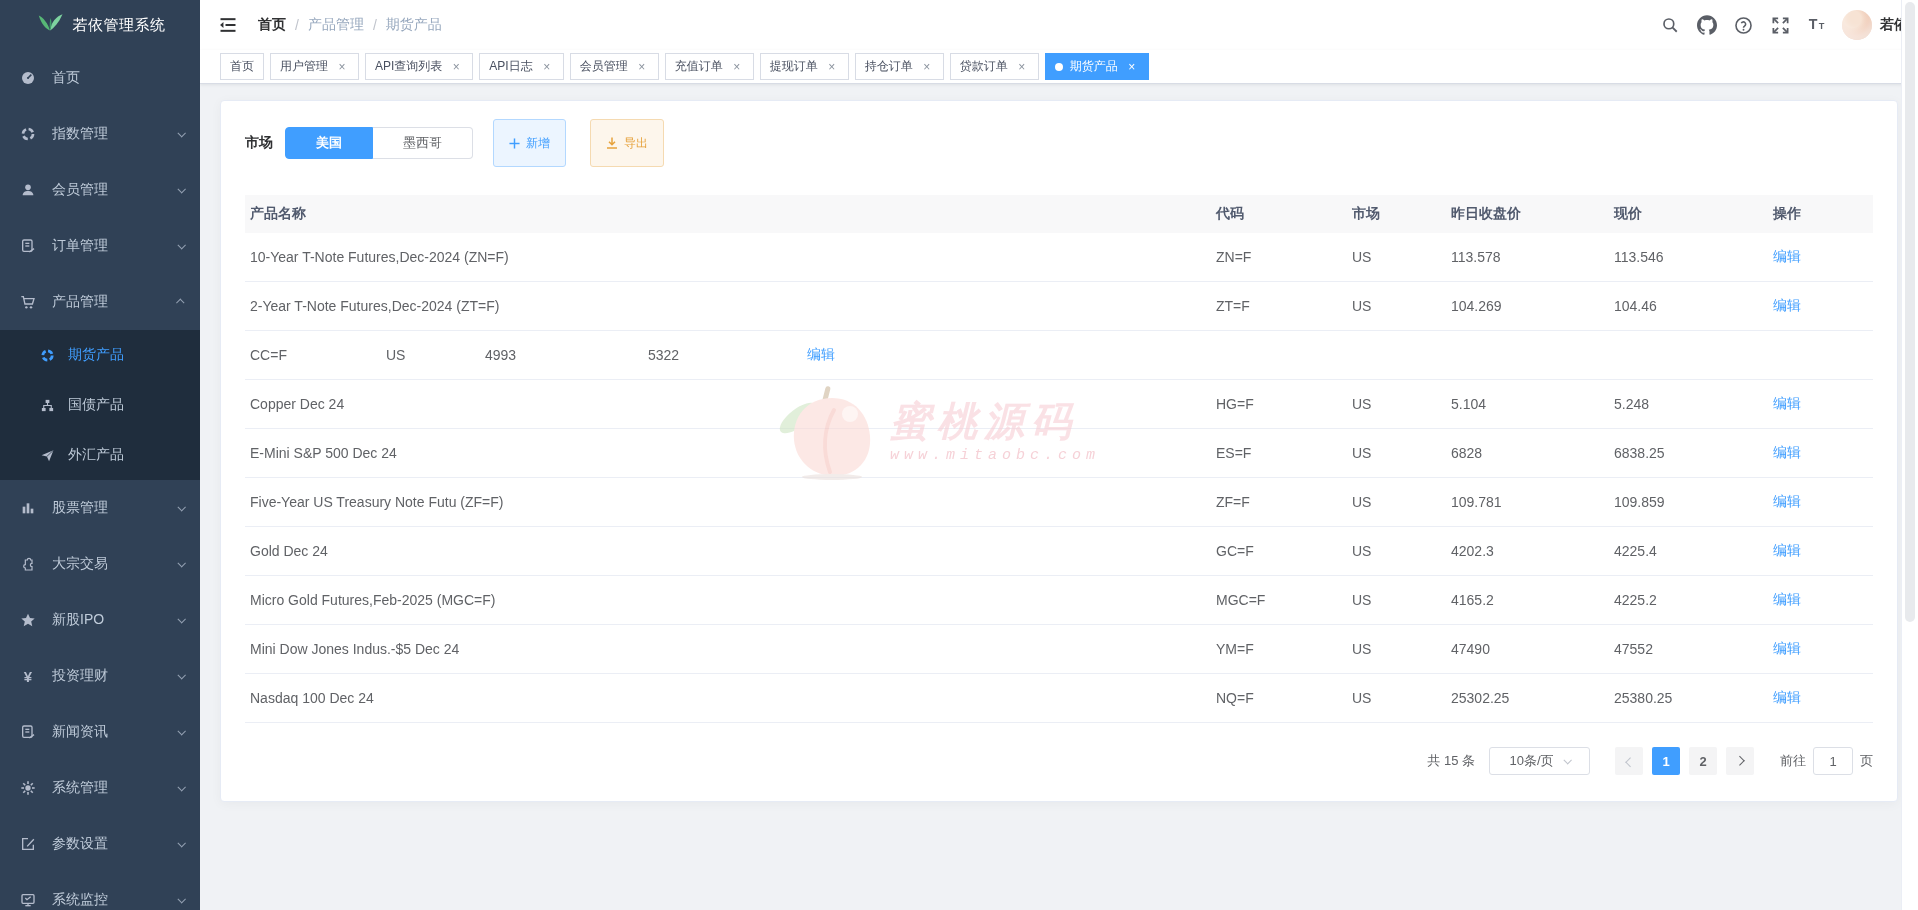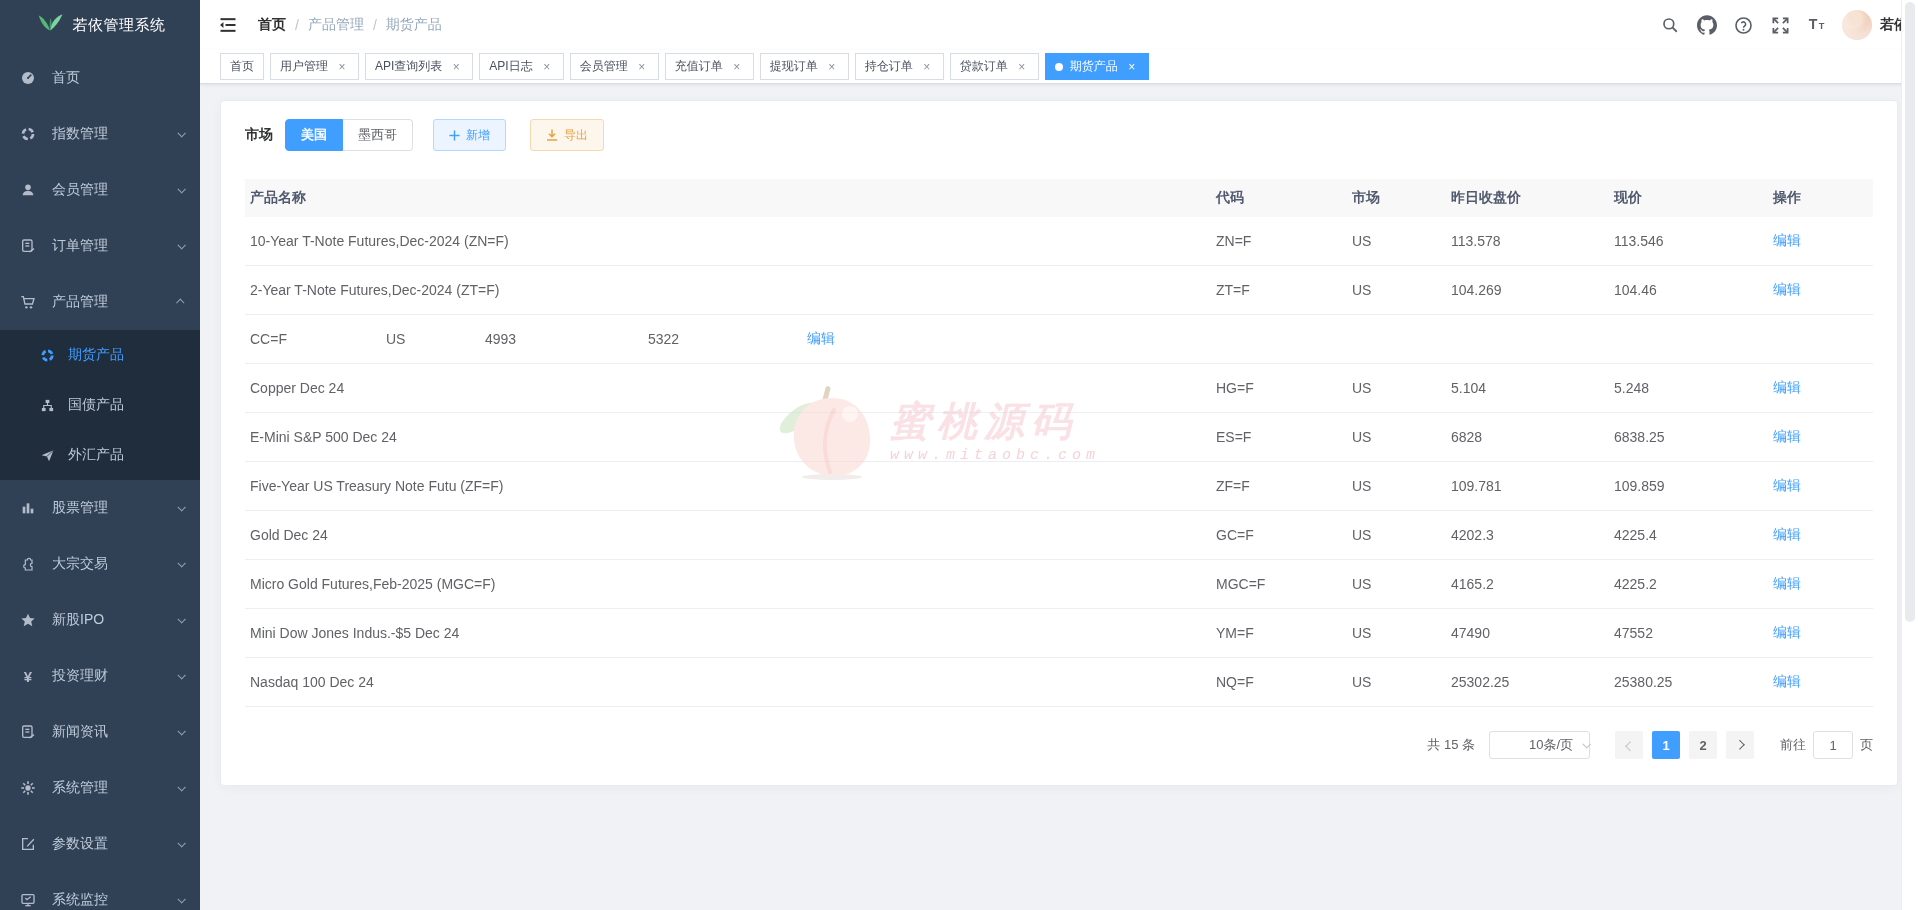--- a/index.html
+++ b/index.html
@@ -45,38 +45,38 @@
   .tag-dot { width:8px; height:8px; border-radius:50%; background:#fff; margin-right:7px; }
   .tag-close { margin-left:7px; width:14px; height:14px; border-radius:50%; display:flex; align-items:center; justify-content:center; font-size:12px; color:#8b939e; }
   .tag.active .tag-close { color:#fff; }
   .tag-close::before { content:"×"; line-height:1; }
   
   .content { padding:16px 20px 0; }
   .card { background:#fff; border:1px solid #e6ebf5; border-radius:4px; padding:18px 24px 26px; box-shadow:0 2px 12px rgba(0,0,0,.04); }
   .toolbar-row { display:flex; align-items:center; }
   .market-label { font-size:14px; font-weight:700; color:#303133; margin-right:12px; }
   .radio-group { display:inline-flex; }
-  .radio-btn { height:32px; padding:0 15px; display:inline-flex; align-items:center; border:1px solid #dcdfe6; background:#fff; color:#606266; font-size:13px; cursor:pointer; }
+  .radio-btn { height:32px; padding:0 30px; display:inline-flex; align-items:center; border:1px solid #dcdfe6; background:#fff; color:#606266; font-size:13px; cursor:pointer; }
   .radio-btn.first { border-radius:4px 0 0 4px; }
   .radio-btn.last { border-radius:0 4px 4px 0; border-left:0; }
   .radio-btn.active { background:#409eff; border-color:#409eff; color:#fff; font-weight:600; }
-  .btn { height:32px; padding:0 15px; border-radius:3px; font-size:12px; display:inline-flex; align-items:center; gap:6px; cursor:pointer; border:1px solid transparent; }
+  .btn { height:48px; padding:0 15px; border-radius:3px; font-size:12px; display:inline-flex; align-items:center; gap:6px; cursor:pointer; border:1px solid transparent; }
   .btn-add { margin-left:20px; color:#409eff; background:#ecf5ff; border-color:#b3d8ff; }
   .btn-export { margin-left:24px; color:#e6a23c; background:#fdf6ec; border-color:#f5dab1; }
   
   .table { margin-top:28px; font-size:14px; color:#606266; }
   .thead { display:flex; background:#f8f8f9; height:38px; align-items:center; font-weight:700; color:#515a6e; }
   .trow { display:flex; height:49px; align-items:center; border-bottom:1px solid #ebeef5; background:#fff; }
   .td { padding:0 5px; white-space:nowrap; overflow:hidden; }
   .c-name{width:966px} .c-code{width:136px} .c-market{width:99px} .c-yclose{width:163px} .c-price{width:159px} .c-action{flex:1}
   .edit { color:#409eff; cursor:pointer; text-decoration:none; }
   
   .pager { margin-top:24px; display:flex; align-items:center; justify-content:flex-end; font-size:13px; color:#606266; }
   .pg-total { margin-right:14px; }
-  .pg-select { width:101px; height:28px; border:1px solid #dcdfe6; border-radius:3px; display:flex; align-items:center; justify-content:flex-end; gap:10px; color:#606266; cursor:pointer; margin-right:16px; background:#fff; }
+  .pg-select { width:101px; height:28px; border:1px solid #dcdfe6; border-radius:3px; display:flex; align-items:center; justify-content:center; gap:10px; color:#606266; cursor:pointer; margin-right:16px; background:#fff; }
   .sel-chev { width:6px; height:6px; border-right:1.3px solid #c0c4cc; border-bottom:1.3px solid #c0c4cc; transform:rotate(45deg) translateY(-1px); }
   .pg-btn { min-width:28px; height:28px; border-radius:2px; background:#f4f4f5; display:flex; align-items:center; justify-content:center; font-weight:700; cursor:pointer; color:#606266; margin-left:9px; font-size:13px; }
   .pg-btn.active { background:#409eff; color:#fff; }
   .arr { width:7px; height:7px; border-right:1.6px solid #606266; border-bottom:1.6px solid #606266; }
   .arr.left { transform:rotate(135deg) translateY(-1px); }
   .arr.right { transform:rotate(-45deg) translateY(-1px); }
   .pg-btn.disabled .arr { border-color:#c0c4cc; }
   .pg-goto { display:flex; align-items:center; margin-left:26px; }
   .pg-goto input { width:40px; height:28px; border:1px solid #dcdfe6; border-radius:3px; text-align:center; font-size:13px; color:#606266; margin:0 7px; outline:none; font-family:inherit; }
   

